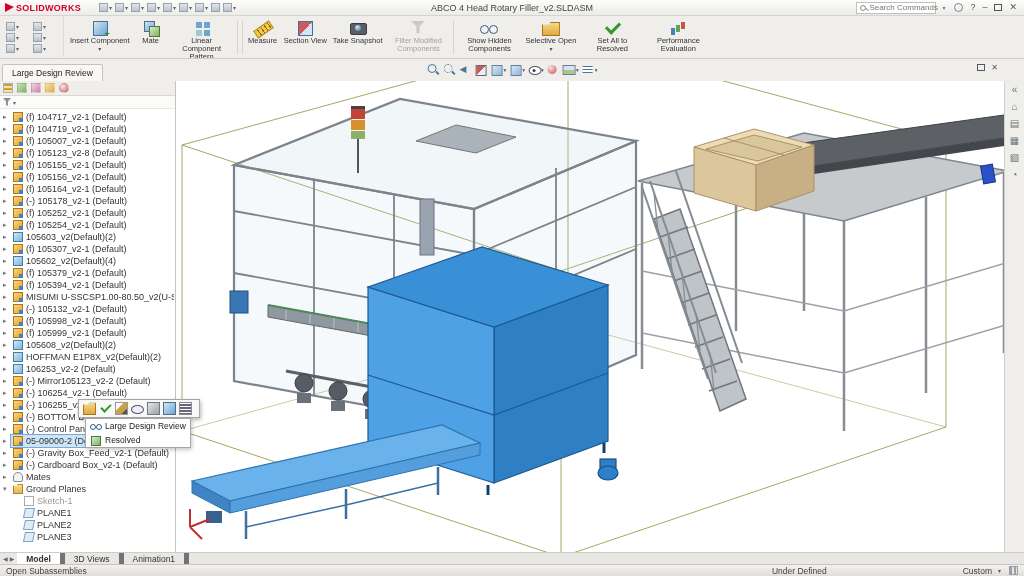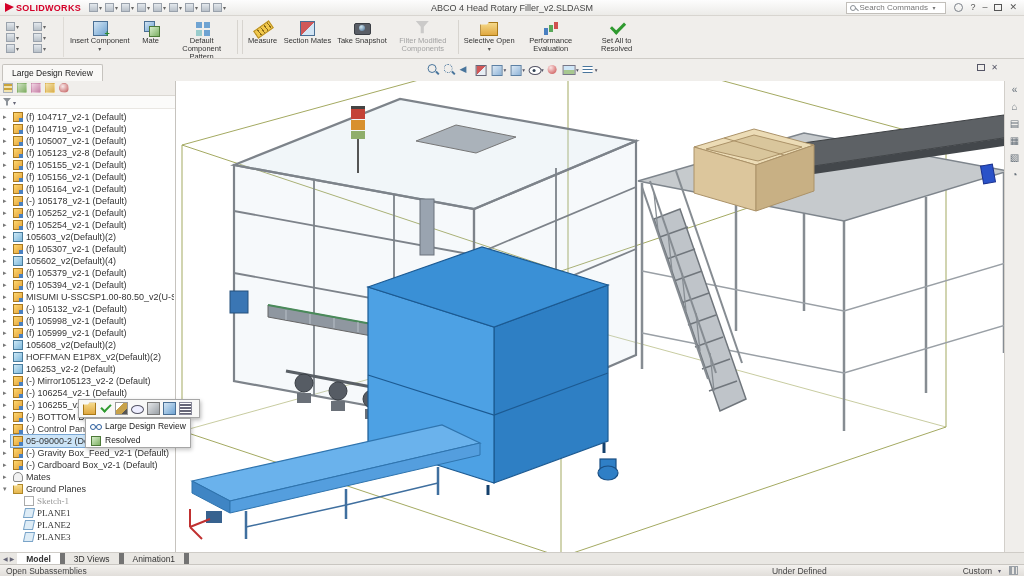--- a/index.html
+++ b/index.html
@@ -1,30 +1,30 @@
 <!DOCTYPE html>
 <html style="--accent-red: #d40029; --cabinet-blue: #4da1e4; --cabinet-blue-dark: #2e7fc4; --cabinet-blue-top: #3a90d6; --conveyor-blue: #6ab2ec; --frame-gray: #7d838a; --belt-gray: #5d6165; --box-tan: #dcc69c; --bound-olive: #9aa050; --select-blue: #cce4f7;"><head>
 <meta charset="utf-8">
 <style>
   * { box-sizing:border-box; margin:0; padding:0; }
   html,body { width:1024px; height:576px; overflow:hidden; }
   body { font-family:"Liberation Sans","DejaVu Sans",sans-serif; font-size:9px; background:#f0eeeb; color:#333; user-select:none; }
 
   
-  .titlebar { height:16px; background:linear-gradient(#fdfdfd,#ecebe8); border-bottom:1px solid #d8d5d0; display:flex; align-items:center; padding:0 5px; gap:8px; position:relative; }
+  .titlebar { height:16px; background:linear-gradient(#fdfdfd,#ecebe8); border-bottom:1px solid #d8d5d0; display:flex; align-items:center; padding:0 5px; gap:18px; position:relative; }
   .logo { display:flex; align-items:center; gap:2px; }
   .logo-mark { width:0; height:0; border-left:9px solid var(--accent-red); border-top:4px solid transparent; border-bottom:5px solid transparent; display:inline-block; }
   .logo-text { color:var(--accent-red); font-weight:bold; font-size:9px; letter-spacing:.3px; }
   .t-icons { display:flex; gap:3px; align-items:center; }
   .qicon { width:9px; height:9px; background:linear-gradient(#e3e8ed,#b9c1c9); border:1px solid #9aa2ac; display:inline-block; }
   .qicon-wrap { display:inline-flex; align-items:center; gap:1px; }
   .qicon-wrap .dd { display:none; font-size:6px; color:#666; }
   .qicon-wrap.has-dd .dd { display:inline; }
   .doc-title { position:absolute; left:0; right:0; text-align:center; color:#444; pointer-events:none; font-size:9px; }
-  .search-box { margin-left:auto; display:flex; align-items:center; gap:3px; border:1px solid #c2bfba; background:#fff; height:12px; width:100px; padding:0 3px; }
+  .search-box { margin-left:auto; display:flex; align-items:center; gap:3px; border:1px solid #c2bfba; background:#fff; height:12px; width:80px; padding:0 3px; }
   .mag { width:6px; height:6px; border:1.3px solid #8a8f95; border-radius:50%; position:relative; flex:none; }
   .mag::after { content:""; position:absolute; width:4px; height:1.3px; background:#8a8f95; transform:rotate(45deg); right:-4px; bottom:-1px; }
   .search-box input { border:none; outline:none; width:70px; font-size:8px; color:#777; background:transparent; }
   .search-dd { font-size:6px; color:#777; }
   .win-icons { display:flex; gap:7px; align-items:center; padding-right:2px; }
   .wi { color:#555; font-size:9px; line-height:9px; }
   .wi-user { width:9px; height:9px; border:1.3px solid #7c828a; border-radius:50%; }
   .wi-restore { width:8px; height:7px; border:1.3px solid #555; }
 
   
@@ -93,21 +93,21 @@
   .pt[data-icon="display-manager"] { background:radial-gradient(circle at 35% 30%,#f8e8e8,#c36060); border-radius:50%; }
   .filter-row { height:13px; display:flex; align-items:center; gap:2px; padding:0 3px; background:#fbfbfa; border-bottom:1px solid #e9e7e3; }
   .funnel { width:8px; height:8px; background:#8a9096; clip-path:polygon(0 0,100% 0,62% 45%,62% 95%,38% 95%,38% 45%); }
   .filter-dd { font-size:6px; color:#667; }
   .tree { flex:1; overflow:hidden; padding-top:2px; }
   .trow { display:flex; align-items:center; height:12px; padding-left:3px; white-space:nowrap; }
   .trow .exp { width:8px; flex:none; color:#777; font-size:7px; display:inline-block; }
   .trow .exp::before { content:"▸"; }
   .trow.noexp .exp::before { content:""; }
   .trow.open .exp::before { content:"▾"; }
-  .trow.child { padding-left:14px;font-family:Liberation Serif, serif; }
+  .trow.child { padding-left:14px; }
   .trow.dim { color:#999; }
   .tinner { display:flex; align-items:center; gap:3px; padding:0 2px; height:12px; }
   .trow.sel .tinner { background:var(--select-blue); outline:1px solid #7aa7d4; }
   .ticon { width:10px; height:10px; flex:none; position:relative; display:inline-block; }
   .trow[data-icon="assembly"] .ticon { background:linear-gradient(135deg,#ffd76e,#e2a23c); border:1px solid #a8781e; }
   .trow[data-icon="assembly"] .ticon::after { content:""; position:absolute; right:-1px; bottom:-1px; width:4px; height:4px; background:#4a80c0; }
   .trow[data-icon="part"] .ticon { background:linear-gradient(135deg,#cde8f6,#7db8dc); border:1px solid #4a7c9c; }
   .trow[data-icon="mates"] .ticon { background:#f2f2f2; border:1px solid #888; border-radius:50% 50% 2px 2px; }
   .trow[data-icon="folder"] .ticon { background:linear-gradient(#f7dd90,#e6b64e); border:1px solid #b08828; clip-path:polygon(0 15%,38% 15%,48% 0,100% 0,100% 100%,0 100%); }
   .trow[data-icon="sketch"] .ticon { background:#fff; border:1px solid #aaa; }
@@ -257,65 +257,70 @@
   </div>
 
   <div class="cmdbtn" data-icon="mate">
     <span class="icon-slot"></span>
     <span class="clabel">Mate</span>
 
   </div>
 
   <div class="cmdbtn has-dd" data-icon="linear-pattern">
     <span class="icon-slot"></span>
-    <span class="clabel">Default Component Pattern</span>
+    <span class="clabel">Linear Component Pattern</span>
 
   </div>
 <span class="vsep"></span>
 <span class="vsep"></span>
   <div class="cmdbtn" data-icon="measure">
     <span class="icon-slot"></span>
     <span class="clabel">Measure</span>
 
   </div>
 
   <div class="cmdbtn" data-icon="section-view">
     <span class="icon-slot"></span>
-    <span class="clabel">Section Mates</span>
+    <span class="clabel">Section View</span>
 
   </div>
 
   <div class="cmdbtn" data-icon="snapshot">
     <span class="icon-slot"></span>
     <span class="clabel">Take Snapshot</span>
 
   </div>
 
   <div class="cmdbtn disabled" data-icon="filter-modified">
     <span class="icon-slot"></span>
     <span class="clabel">Filter Modified Components</span>
 
   </div>
 <span class="vsep"></span>
+  <div class="cmdbtn" data-icon="show-hidden">
+    <span class="icon-slot"></span>
+    <span class="clabel">Show Hidden Components</span>
+
+  </div>
 
   <div class="cmdbtn has-dd" data-icon="selective-open">
     <span class="icon-slot"></span>
     <span class="clabel">Selective Open</span>
     <span class="dd">▾</span>
   </div>
 
+  <div class="cmdbtn" data-icon="set-resolved">
+    <span class="icon-slot"></span>
+    <span class="clabel">Set All to Resolved</span>
+
+  </div>
+
   <div class="cmdbtn" data-icon="performance">
     <span class="icon-slot"></span>
     <span class="clabel">Performance Evaluation</span>
-
-  </div>
-
-  <div class="cmdbtn" data-icon="set-resolved">
-    <span class="icon-slot"></span>
-    <span class="clabel">Set All to Resolved</span>
 
   </div>
 </div>
 </div>
 
 <div class="tabstrip">
   <span class="cm-tab">Large Design Review</span>
   <div class="hud">
   <span class="hudbtn" data-icon="zoom-fit">
     <span class="hicon icon-slot"></span>

